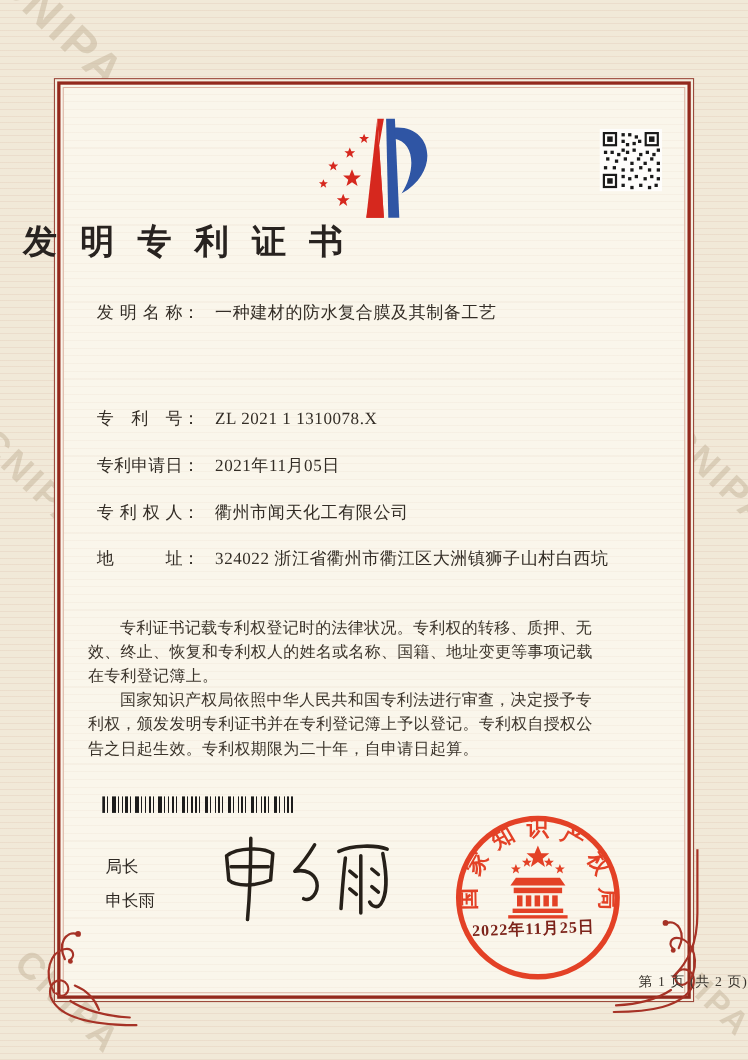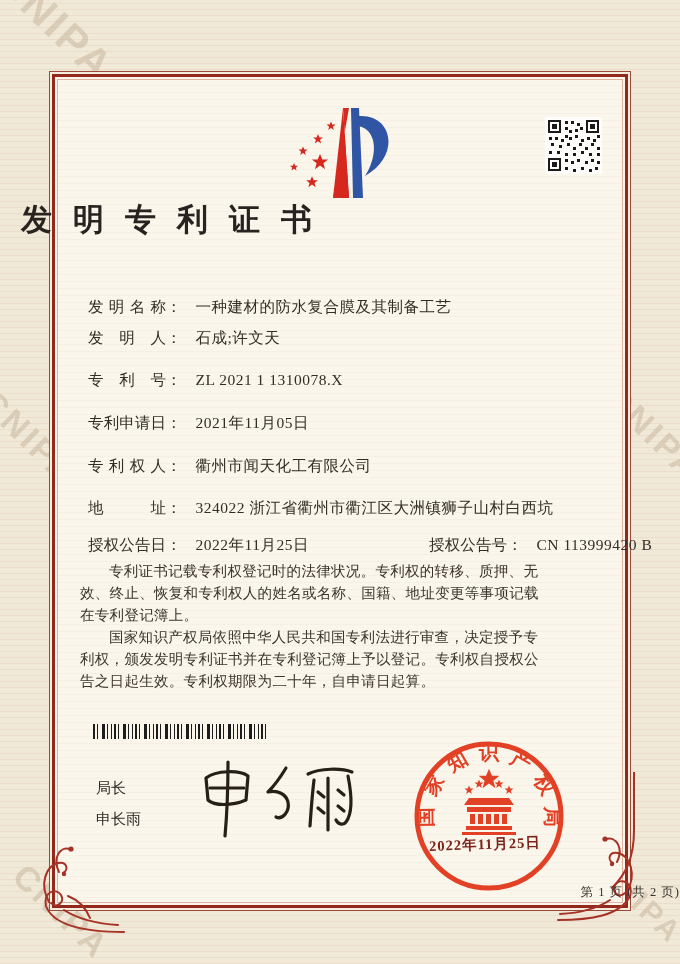--- a/index.html
+++ b/index.html
@@ -36,21 +36,21 @@
   .logo { position:absolute; left:281px; top:104px; width:118px; height:102px; }
   .qr { position:absolute; left:545px; top:117px; width:57px; height:57px; }
   .title {
     position:absolute; left:0; top:199px; width:100%; text-align:left;
     font-size:31px; font-weight:bold; letter-spacing:21px; text-indent:21px; color:#282320;
   }
   .row { position:absolute; left:88px; font-size:15.5px; white-space:nowrap; }
   .row .lab { display:inline-block; width:78px; text-align:justify; text-align-last:justify; vertical-align:bottom; }
   .row .col { display:inline-block; }
   .row .val { margin-left:14px; letter-spacing:.5px; }
-  .r1{top:297px}.r2{top:328px}.r3{top:370px}.r4{top:413px}.r5{top:456px}.r6{top:498px}.r7{top:535px}
+  .r1{top:274px}.r2{top:328px}.r3{top:370px}.r4{top:413px}.r5{top:456px}.r6{top:498px}.r7{top:535px}
   .grant2 { position:absolute; left:341px; top:0; }
   .paras { position:absolute; left:80px; top:560px; width:470px; font-size:14.5px; line-height:22px; color:#3b342b; }
   .paras p { text-indent:2em; letter-spacing:.3px; }
   .barcode {
     position:absolute; left:93px; top:724px; width:177px; height:15px;
     background-image:repeating-linear-gradient(90deg,#1c1c1c 0 2px,transparent 2px 4px,#1c1c1c 4px 5px,transparent 5px 9px,#1c1c1c 9px 12px,transparent 12px 14px,#1c1c1c 14px 15px,transparent 15px 18px,#1c1c1c 18px 19px,transparent 19px 21px);
   }
   .director-label { position:absolute; left:96px; top:779px; font-size:15px; color:#2e2924; }
   .director-name  { position:absolute; left:96px; top:810px; font-size:15px; color:#2e2924; }
   .signature { position:absolute; left:190px; top:756px; width:170px; height:92px; }
@@ -160,40 +160,31 @@
         <rect x="44" y="52" width="3" height="3"></rect>
       <rect x="50" y="50" width="3" height="3"></rect>
     </g>
   </svg>
 
   <div class="title">发明专利证书</div>
 
   <div class="row r1">
     <span class="lab">发明名称</span><span class="col">：</span><span class="val">一种建材的防水复合膜及其制备工艺</span>
   </div>
-  <div class="row r2">
-    <span class="lab">发明人</span><span class="col">：</span><span class="val">石成;许文天</span>
-  </div>
   <div class="row r3">
     <span class="lab">专利号</span><span class="col">：</span><span class="val">ZL 2021 1 1310078.X</span>
   </div>
   <div class="row r4">
     <span class="lab">专利申请日</span><span class="col">：</span><span class="val">2021年11月05日</span>
   </div>
   <div class="row r5">
     <span class="lab">专利权人</span><span class="col">：</span><span class="val">衢州市闻天化工有限公司</span>
   </div>
   <div class="row r6">
     <span class="lab">地址</span><span class="col">：</span><span class="val">324022 浙江省衢州市衢江区大洲镇狮子山村白西坑</span>
-  </div>
-  <div class="row r7">
-    <span class="lab">授权公告日</span><span class="col">：</span><span class="val">2022年11月25日</span>
-    <span class="grant2">
-      <span class="lab">授权公告号</span><span class="col">：</span><span class="val">CN 113999420 B</span>
-    </span>
   </div>
 
   <div class="paras">
     <p>专利证书记载专利权登记时的法律状况。专利权的转移、质押、无效、终止、恢复和专利权人的姓名或名称、国籍、地址变更等事项记载在专利登记簿上。</p>
     <p>国家知识产权局依照中华人民共和国专利法进行审查，决定授予专利权，颁发发明专利证书并在专利登记簿上予以登记。专利权自授权公告之日起生效。专利权期限为二十年，自申请日起算。</p>
   </div>
 
   <div class="barcode"></div>
 
   <div class="director-label">局长</div>

